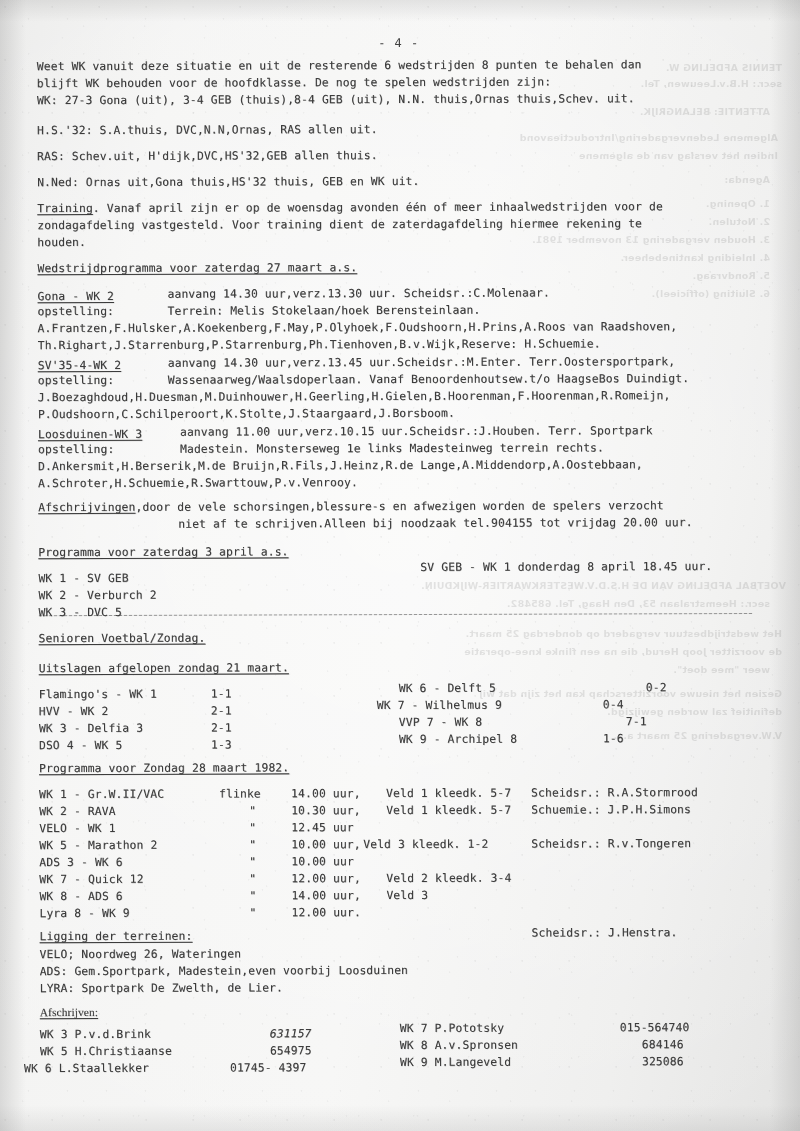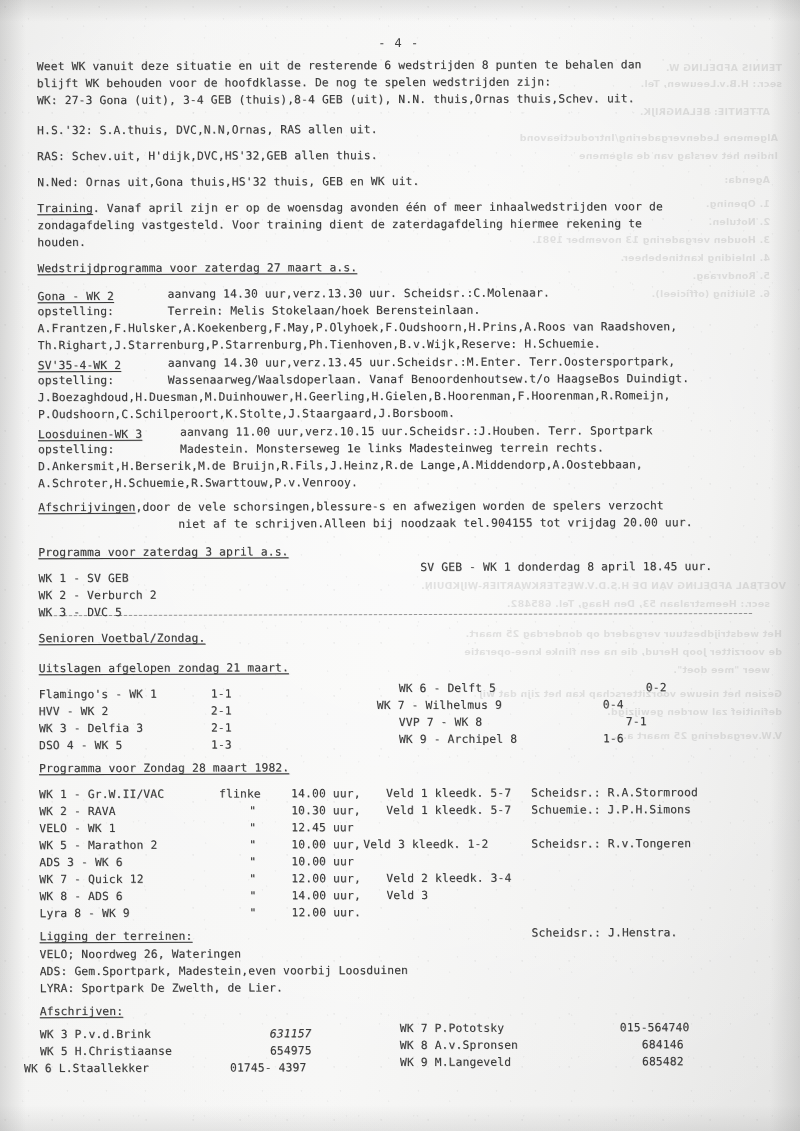--- a/index.html
+++ b/index.html
@@ -251,32 +251,32 @@
 
     <div class="tw" style="left:38px;  top:905px;">Lyra 8 - WK 9</div>
     <div class="tw" style="left:248px; top:905px;">"</div>
     <div class="tw" style="left:290px; top:905px;text-align:center;">12.00 uur.</div>
 
     <div class="tw u" style="left:38px; top:928px;">Ligging der terreinen:</div>
     <div class="tw" style="left:38px; top:946px;">VELO; Noordweg 26, Wateringen</div>
     <div class="tw" style="left:38px; top:963px;">ADS: Gem.Sportpark, Madestein,even voorbij Loosduinen</div>
     <div class="tw" style="left:38px; top:980px;">LYRA: Sportpark De Zwelth, de Lier.</div>
 
-    <div class="tw u" style="left:38px; top:1003px;">Afschrijven:</div>
+    <div class="tw u" style="left:38px; top:1003px;font-family:Liberation Serif, serif;">Afschrijven:</div>
 
     <div class="tw" style="left:38px;  top:1026px;">WK 3 P.v.d.Brink</div>
     <div class="tw" style="left:268px; top:1026px;font-style:italic;">631157</div>
     <div class="tw" style="left:38px;  top:1043px;">WK 5 H.Christiaanse</div>
     <div class="tw" style="left:268px; top:1043px;">654975</div>
     <div class="tw" style="left:22px;  top:1060px;">WK 6 L.Staallekker</div>
     <div class="tw" style="left:228px; top:1060px;">01745- 4397</div>
 
     <div class="tw" style="left:398px; top:1021px;">WK 7 P.Pototsky</div>
     <div class="tw" style="left:618px; top:1021px;">015-564740</div>
     <div class="tw" style="left:398px; top:1038px;">WK 8 A.v.Spronsen</div>
     <div class="tw" style="left:640px; top:1038px;">684146</div>
     <div class="tw" style="left:398px; top:1055px;">WK 9 M.Langeveld</div>
-    <div class="tw" style="left:640px; top:1055px;">685482</div>
+    <div class="tw" style="left:640px; top:1055px;">325086</div>
 
   </div>
 
   <div class="edge-shade"></div>
 </div>
 
 </body></html>

